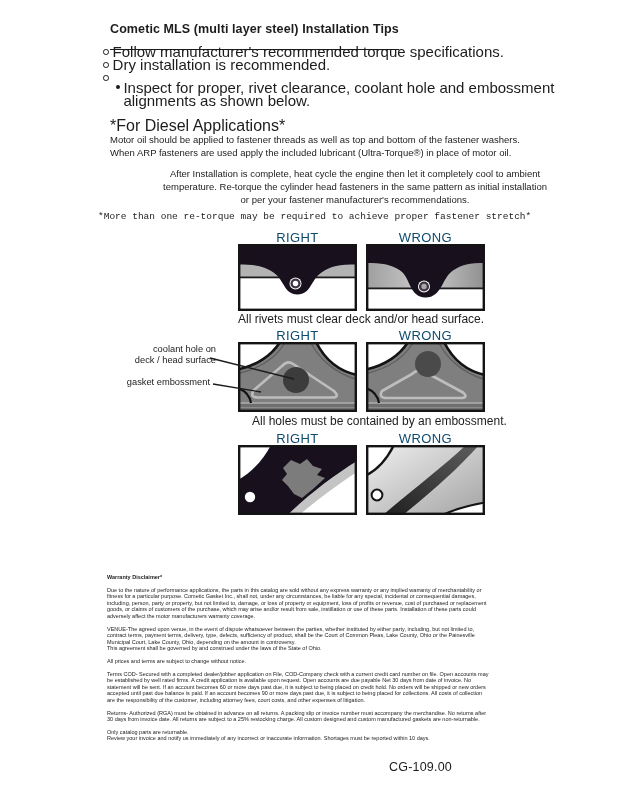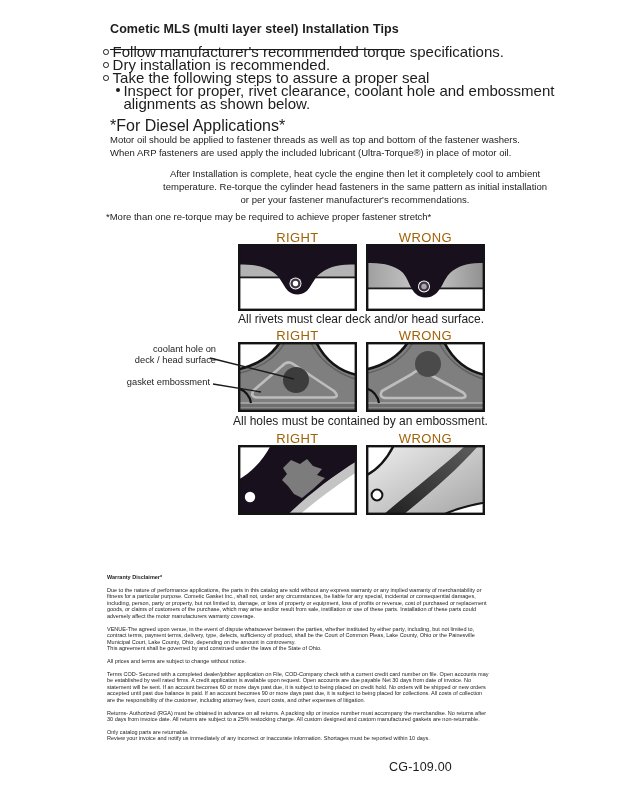--- a/index.html
+++ b/index.html
@@ -15,21 +15,21 @@
   
   .blist{font-size:15px;line-height:13px;}
   .brow{display:flex;align-items:flex-start;}
   .brow.lvl2{margin-left:13px;}
   .b-open{flex:0 0 auto;width:3.6px;height:3.6px;border:1px solid #1c1c1c;border-radius:50%;margin:4px 4px 0 0;}
   .b-fill{flex:0 0 auto;width:4.4px;height:4.4px;background:#1c1c1c;border-radius:50%;margin:4px 3px 0 0;}
   
   .h2{font-size:16px;font-weight:normal;}
   .body{font-size:9.5px;line-height:13px;}
   
-  .figlabel{width:119px;text-align:center;font-size:13px;letter-spacing:.4px;color:#a16207;}
+  .figlabel{width:119px;text-align:center;font-size:13px;letter-spacing:.4px;color:#0c4a6e;}
   .caption{font-size:12px;line-height:11px;}
   .callout{font-size:9.3px;line-height:10.5px;text-align:right;width:112px;}
   svg.fig{display:block;}
   
   .fine{width:434px;font-size:5.5px;line-height:6.6px;}
   .fine p{margin:0 0 6px 0;}
   .fine .fh{font-weight:bold;margin-bottom:6px;}
   
   .doccode{font-size:12.5px;letter-spacing:.2px;}
 </style>
@@ -44,35 +44,34 @@
     <div class="brow">
       <span class="b-open"></span>
       <span>Follow manufacturer's recommended torque specifications.</span>
     </div>
     <div class="brow">
       <span class="b-open"></span>
       <span>Dry installation is recommended.</span>
     </div>
     <div class="brow">
       <span class="b-open"></span>
-      <span>Take the following steps to assure a proper seal</span>
     </div>
     <div class="brow lvl2">
       <span class="b-fill"></span>
       <span>Inspect for proper, rivet clearance, coolant hole and embossment alignments as shown below.</span>
     </div>
   </div>
 
   <div class="abs h2" style="left:110px;top:117px;">*For Diesel Applications*</div>
   <div class="abs body pre" style="left:110px;top:133px;width:490px;">Motor oil should be applied to fastener threads as well as top and bottom of the fastener washers.
 When ARP fasteners are used apply the included lubricant (Ultra-Torque®) in place of motor oil.</div>
   <div class="abs body pre" style="left:110px;top:167px;width:490px;text-align:center;">After Installation is complete, heat cycle the engine then let it completely cool to ambient
 temperature. Re-torque the cylinder head fasteners in the same pattern as initial installation
 or per your fastener manufacturer's recommendations.</div>
-  <div class="abs body" style="left:106px;top:210px;width:490px;">*More than one re-torque may be required to achieve proper fastener stretch*</div>
+  <div class="abs body" style="left:98px;top:210px;width:490px;font-family:Liberation Mono, monospace;">*More than one re-torque may be required to achieve proper fastener stretch*</div>
 
   <div class="abs figlabel" style="left:238px;top:230px;">RIGHT</div>
   <div class="abs figlabel" style="left:366px;top:230px;">WRONG</div>
 
   <svg class="abs fig" style="left:238px;top:244px;" width="119" height="67" viewBox="0 0 119 67">
     <rect width="119" height="67" fill="#ffffff"></rect>
     <rect x="0" y="20" width="119" height="13.5" fill="#b3b3b3"></rect>
     <rect x="0" y="32.5" width="119" height="1.8" fill="#1c1c1c"></rect>
     <path d="M0,0 H119 V20.5 C101,20.5 93,22 83.5,28.5 C72.5,36 73,50.5 59.5,50.5 C46,50.5 46.5,36 35.5,28.5 C26,22 18,20.5 0,20.5 Z" fill="#18101c"></path>
     <circle cx="57.5" cy="39.5" r="6" fill="#ffffff"></circle>
@@ -138,21 +137,21 @@
     <path d="M46,32 Q53,25.5 60,30.5 L97,50.5 Q103,56 94.5,56 L21,56 Q12,56 16,49 Z" fill="none" stroke="#bdbdbd" stroke-width="2.6" stroke-linejoin="round"></path>
     <circle cx="62" cy="22" r="13" fill="#4a4a4a"></circle>
     <rect x="1.2" y="1.2" width="116.6" height="67.6" fill="none" stroke="#141414" stroke-width="2.4"></rect>
   </svg>
 
   <svg class="abs" style="left:110px;top:330px;" width="240" height="90" viewBox="0 0 240 90">
     <line x1="100" y1="28" x2="184" y2="49" stroke="#1c1c1c" stroke-width="1.3"></line>
     <line x1="103" y1="54" x2="151" y2="62" stroke="#1c1c1c" stroke-width="1.3"></line>
   </svg>
 
-  <div class="abs caption" style="left:233px;top:416px;">All holes must be contained by an embossment.</div>
+  <div class="abs caption" style="left:252px;top:416px;">All holes must be contained by an embossment.</div>
 
   <div class="abs figlabel" style="left:238px;top:431px;">RIGHT</div>
   <div class="abs figlabel" style="left:366px;top:431px;">WRONG</div>
 
   <svg class="abs fig" style="left:238px;top:445px;" width="119" height="70" viewBox="0 0 119 70">
     <rect width="119" height="70" fill="#ffffff"></rect>
     <path d="M50,74 C74,52 97,36 121,20" fill="none" stroke="#c4c4c4" stroke-width="9"></path>
     <path d="M33,0 H119 V16 C95,31 70,50 49.5,70 H0 V35 C14,27 26,14 33,0 Z" fill="#18101c"></path>
     <path d="M45,23 L53,15 L62,19 L69,14 L75,21 L84,24 L79,30 L87,33 L75,44 L64,53 L56,49 L50,41 L44,35 L49,29 Z" fill="#7c7c7c"></path>
     <circle cx="12" cy="52" r="5.2" fill="#ffffff"></circle>

